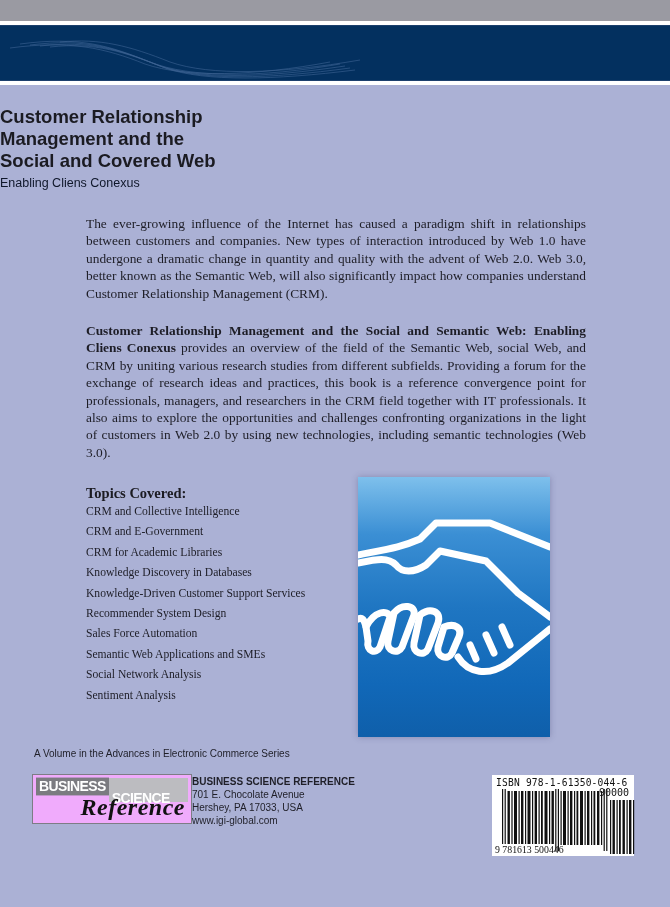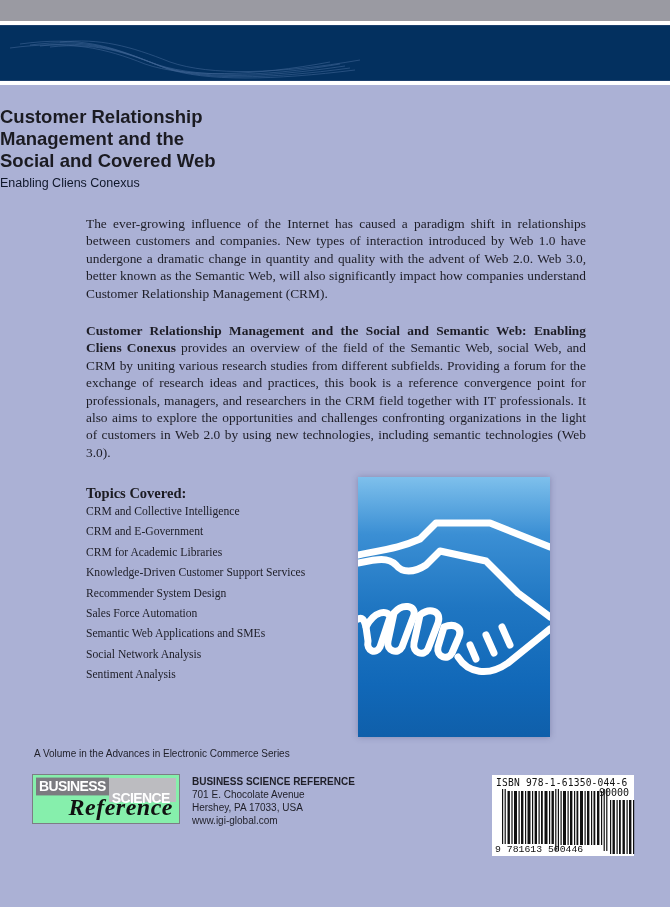--- a/index.html
+++ b/index.html
@@ -51,22 +51,22 @@
       overflow: hidden;
     }
     .cover-image svg { position: absolute; left: 0; top: 0; }
 
     .series-line {
       position: absolute; left: 34px; top: 748px;
       font-family: "Liberation Sans", sans-serif; font-size: 10px; color: #1f1f28;
     }
 
     .logo {
-      position: absolute; left: 32px; top: 774px; width: 148px; height: 50px;
-      background: #86efac; border: 1px solid #7d7d85;
+      position: absolute; left: 32px; top: 774px; width: 160px; height: 50px;
+      background: #f0abfc; border: 1px solid #7d7d85;
     }
     .logo-top {
       position: absolute; left: 3px; top: 3px; right: 3px; height: 17px;
       display: flex;
     }
     .logo-business {
       background: #7b7b80; color: #ffffff;
       font-family: "Liberation Sans", sans-serif; font-weight: bold;
       font-size: 14px; line-height: 17px; padding: 0 3px; letter-spacing: -0.6px;
       transform: scaleY(1.05);
@@ -97,21 +97,21 @@
       position: absolute; left: 4px; top: 2px;
       font-family: "DejaVu Sans Mono", monospace; font-size: 9.6px; line-height: 11px;
       color: #111; letter-spacing: 0.2px; white-space: nowrap;
     }
     .price-text {
       position: absolute; right: 5px; top: 12px;
       font-family: "DejaVu Sans Mono", monospace; font-size: 10px; line-height: 11px; color: #111;
     }
     .ean-text {
       position: absolute; left: 3px; bottom: 1px;
-      font-family: Liberation Mono, monospace; font-size: 9.8px; line-height: 11px; color: #111;
+      font-family: Liberation Serif, serif; font-size: 9.8px; line-height: 11px; color: #111;
       white-space: nowrap; background: transparent; margin-top: 39px;
     }
     .barcode svg { position: absolute; left: 0; top: 0; }
   </style>
 </head>
 <body>
 
 <div class="top-gray"></div>
 <div class="white-line-1"></div>
 <div class="navy-band">
@@ -137,20 +137,21 @@
 
 <p class="para para-1">The ever-growing influence of the Internet has caused a paradigm shift in relationships between customers and companies. New types of interaction introduced by Web 1.0 have undergone a dramatic change in quantity and quality with the advent of Web 2.0. Web 3.0, better known as the Semantic Web, will also significantly impact how companies understand Customer Relationship Management (CRM).</p>
 <p class="para para-2"><b>Customer Relationship Management and the Social and Semantic Web: Enabling Cliens Conexus</b><span> provides an overview of the field of the Semantic Web, social Web, and CRM by uniting various research studies from different subfields. Providing a forum for the exchange of research ideas and practices, this book is a reference convergence point for professionals, managers, and researchers in the CRM field together with IT professionals. It also aims to explore the opportunities and challenges confronting organizations in the light of customers in Web 2.0 by using new technologies, including semantic technologies (Web 3.0).</span></p>
 
 <div class="topics">
   <div class="topics-heading">Topics Covered:</div>
   <ul class="topics-list">
     <li>CRM and Collective Intelligence</li>
     <li>CRM and E-Government</li>
     <li>CRM for Academic Libraries</li>
+    <li>Knowledge Discovery in Databases</li>
     <li>Knowledge-Driven Customer Support Services</li>
     <li>Recommender System Design</li>
     <li>Sales Force Automation</li>
     <li>Semantic Web Applications and SMEs</li>
     <li>Social Network Analysis</li>
     <li>Sentiment Analysis</li>
   </ul>
 </div>
 
 <div class="cover-image">

